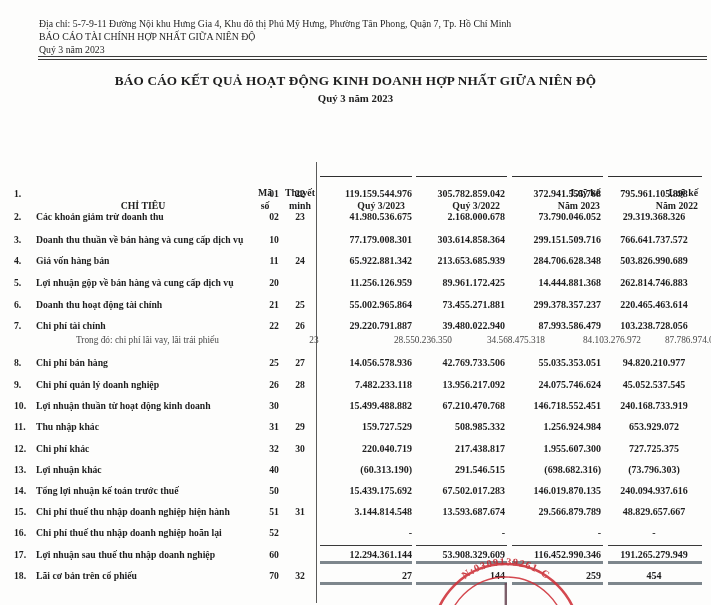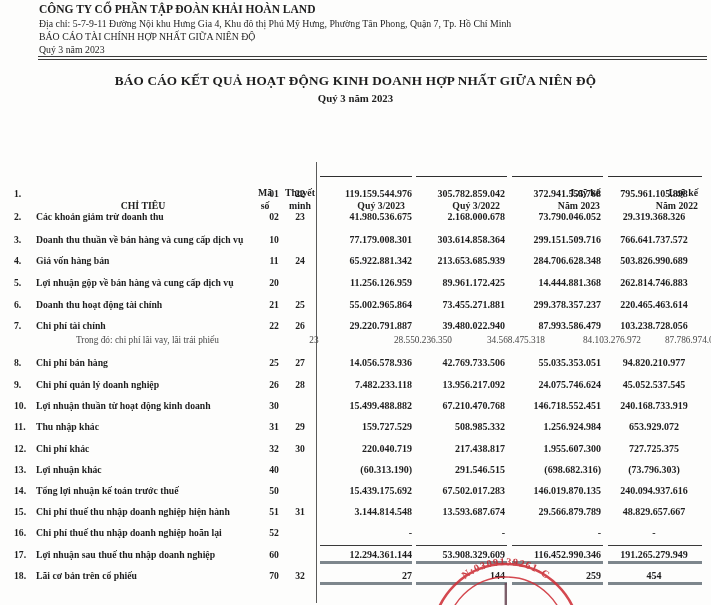--- a/index.html
+++ b/index.html
@@ -53,21 +53,20 @@
   .row.sub .v{font-size:9.3px;}
 
   
   .stamp{left:424px;top:556px;width:164px;height:49px;}
 </style>
 </head>
 <body>
 
 <div id="page">
 
-  <div class="abs company">CÔNG TY CỔ PHẦN TẬP ĐOÀN KHẢI HOÀN LAND</div>
   <div class="abs address">Địa chỉ: 5-7-9-11 Đường Nội khu Hưng Gia 4, Khu đô thị Phú Mỹ Hưng, Phường Tân Phong, Quận 7, Tp. Hồ Chí Minh</div>
   <div class="abs report-line">BÁO CÁO TÀI CHÍNH HỢP NHẤT GIỮA NIÊN ĐỘ</div>
   <div class="abs lh-period">Quý 3 năm 2023</div>
   <div class="abs sep"></div>
 
   <div class="abs title-main">BÁO CÁO KẾT QUẢ HOẠT ĐỘNG KINH DOANH HỢP NHẤT GIỮA NIÊN ĐỘ</div>
   <div class="abs title-period">Quý 3 năm 2023</div>
 
   <div class="abs th h-item">CHỈ TIÊU</div>
   <div class="abs th h-code">

